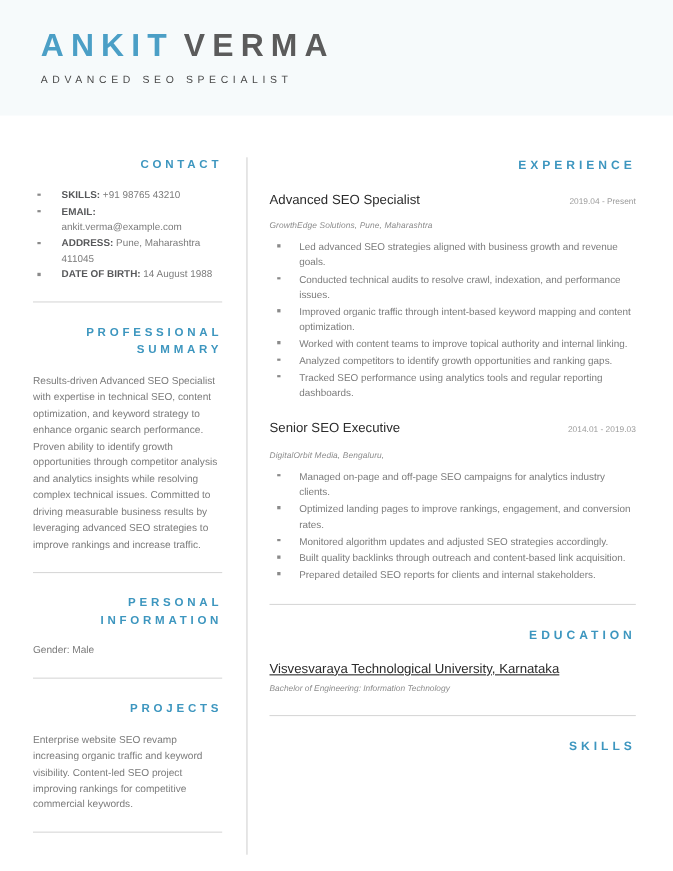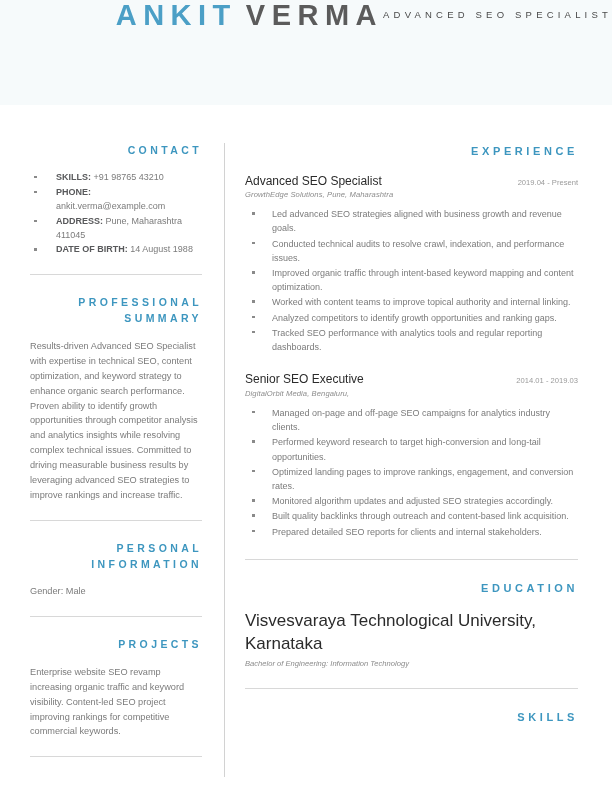--- a/index.html
+++ b/index.html
@@ -22,22 +22,22 @@
     overflow: hidden;
   }
 
   
   .header {
     height: 105px;
     background: #f6fafb;
     padding: 0 0 0 37px;
     box-sizing: border-box;
     display: flex;
-    flex-direction: row;
-    justify-content: flex-end;
+    flex-direction: column;
+    justify-content: center;
   }
   .name {
     font-size: 29px;
     font-weight: bold;
     letter-spacing: 6.5px;
     line-height: 1.1;
     white-space: nowrap;
   }
   .name .first { color: #4b9fc6; }
   .name .last  { color: #5b5b5b; margin-left: 9px; }
@@ -154,21 +154,21 @@
   .job-date {
     font-size: 7.6px;
     color: #9a9a9a;
     white-space: nowrap;
     padding-left: 10px;
   }
   .job-org {
     font-size: 7.6px;
     font-style: italic;
     color: #8c8c8c;
-    margin-top: 1px;
+    margin-top: 11px;
     margin-bottom: 8px;
     letter-spacing: 0.1px;
   }
   ul.job-bullets {
     list-style: none;
     margin: 0 0 0 0;
     padding: 0;
   }
   ul.job-bullets > li {
     position: relative;
@@ -184,23 +184,24 @@
     left: 7px;
     top: 5px;
     width: 2.6px;
     height: 2.6px;
     background: #8a8a8a;
   }
   .job-gap { height: 14px; }
 
   
   .edu-school {
-    font-size: 17px;
+    font-size: 12px;
     color: #2b2b2b;
     line-height: 1.32;
+    text-decoration: underline;
   }
   .edu-degree {
     font-size: 7.6px;
     font-style: italic;
     color: #8c8c8c;
     margin-top: 4px;
   }
 </style>
 </head>
 <body>
@@ -218,21 +219,21 @@
 
     <div class="col-left">
 
       <div>
         <div class="sec-head">CONTACT</div>
         <ul class="bullets">
           <li>
             <span class="ct-label">SKILLS:</span><span> +91 98765 43210</span>
           </li>
           <li>
-            <span class="ct-label">PHONE:</span><br>
+            <span class="ct-label">EMAIL:</span><br>
             <span> ankit.verma@example.com</span>
           </li>
           <li>
             <span class="ct-label">ADDRESS:</span><span> Pune, Maharashtra 411045</span>
           </li>
           <li>
             <span class="ct-label">DATE OF BIRTH:</span><span> 14 August 1988</span>
           </li>
         </ul>
       </div>
@@ -273,35 +274,34 @@
             <div class="job-title">Advanced SEO Specialist</div>
             <div class="job-date">2019.04 - Present</div>
           </div>
           <div class="job-org">GrowthEdge Solutions, Pune, Maharashtra</div>
           <ul class="job-bullets">
             <li>Led advanced SEO strategies aligned with business growth and revenue goals.</li>
             <li>Conducted technical audits to resolve crawl, indexation, and performance issues.</li>
             <li>Improved organic traffic through intent-based keyword mapping and content optimization.</li>
             <li>Worked with content teams to improve topical authority and internal linking.</li>
             <li>Analyzed competitors to identify growth opportunities and ranking gaps.</li>
-            <li>Tracked SEO performance with analytics tools and regular reporting dashboards.</li>
+            <li>Tracked SEO performance using analytics tools and regular reporting dashboards.</li>
           </ul>
         </div>
 
         <div class="job-gap"></div>
 
         <div class="job">
           <div class="job-head">
             <div class="job-title">Senior SEO Executive</div>
             <div class="job-date">2014.01 - 2019.03</div>
           </div>
           <div class="job-org">DigitalOrbit Media, Bengaluru,</div>
           <ul class="job-bullets">
             <li>Managed on-page and off-page SEO campaigns for analytics industry clients.</li>
-            <li>Performed keyword research to target high-conversion and long-tail opportunities.</li>
             <li>Optimized landing pages to improve rankings, engagement, and conversion rates.</li>
             <li>Monitored algorithm updates and adjusted SEO strategies accordingly.</li>
             <li>Built quality backlinks through outreach and content-based link acquisition.</li>
             <li>Prepared detailed SEO reports for clients and internal stakeholders.</li>
           </ul>
         </div>
       </div>
 
       <hr class="hr">
 

